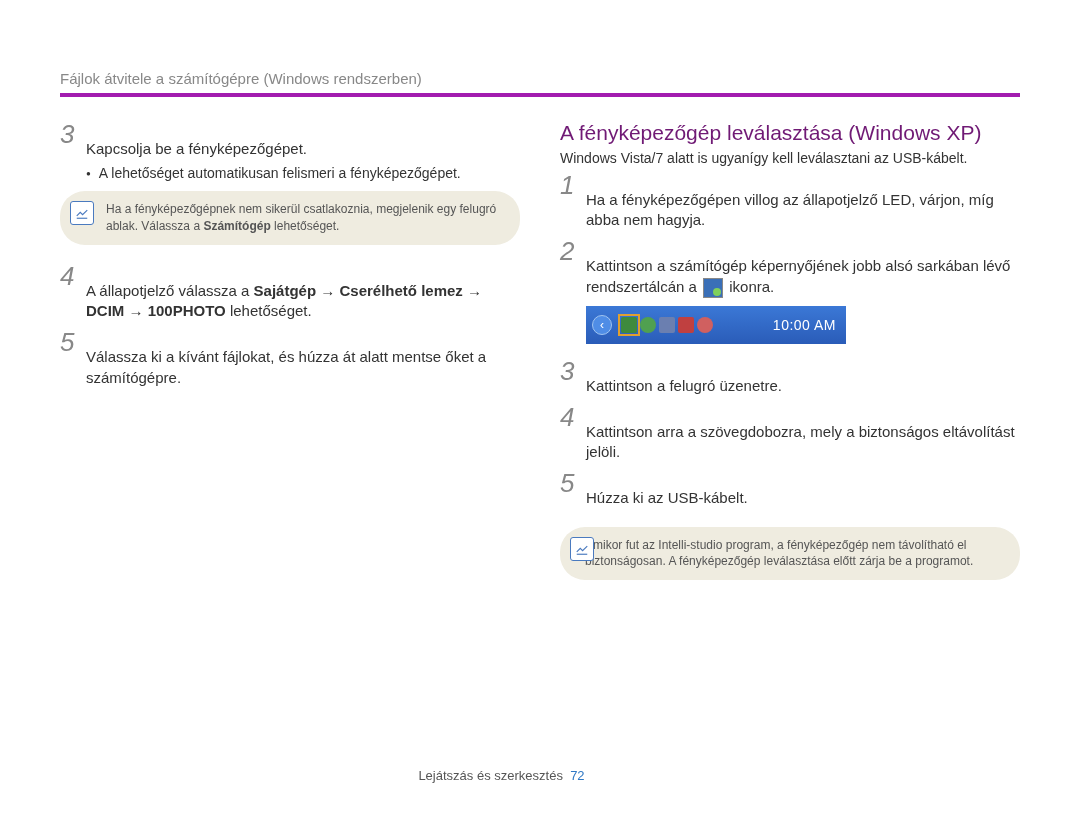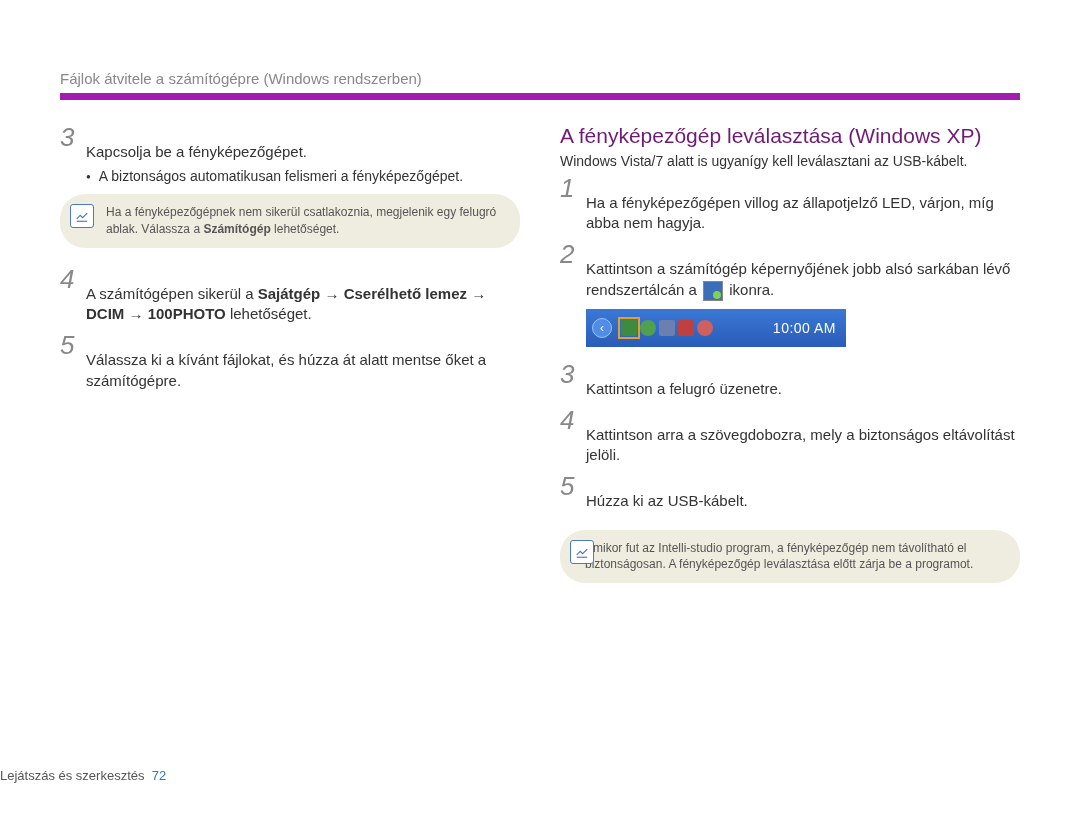--- a/index.html
+++ b/index.html
@@ -12,21 +12,21 @@
     position: relative;
     color: #333;
   }
   .page {
     padding: 70px 60px 0 60px;
     box-sizing: border-box;
   }
   .top-title {
     color: #888;
     font-size: 15px;
-    border-bottom: 7px solid #a21caf;
+    border-bottom: 4px solid #a21caf;
     padding-bottom: 6px;
     margin-bottom: 24px;
   }
   .columns {
     display: flex;
     gap: 40px;
   }
   .col {
     flex: 1;
     min-width: 0;
@@ -171,20 +171,21 @@
     color: #fff;
     font-size: 14px;
     margin-left: auto;
     letter-spacing: 0.5px;
     padding-right: 4px;
   }
   .footer {
     position: absolute;
     bottom: 32px;
     width: 1003px;
+    text-align: center;
     font-size: 13px;
     color: #555;
   }
   .footer-num {
     color: #2f78c4;
   }
   b { font-weight: bold; }
 </style>
 </head>
 <body>
@@ -194,37 +195,37 @@
 
   <div class="columns">
 
     <div class="col">
 
       <div class="step">
         <div class="step-num">3</div>
         <div class="step-text">Kapcsolja be a fényképezőgépet.</div>
       </div>
       <div class="bullet">
-        <span>A biztonságos automatikusan felismeri a fényképezőgépet.</span>
+        <span>A lehetőséget automatikusan felismeri a fényképezőgépet.</span>
       </div>
 
       <div class="note-box">
         <div class="note-icon">
           <svg viewBox="0 0 24 24" fill="none" stroke="#4a7abf" stroke-width="2">
             <path d="M3 17l6-6 4 4 8-8"></path>
               <path d="M3 21h18"></path>
           </svg>
         </div>
         <span>Ha a fényképezőgépnek nem sikerül csatlakoznia, megjelenik egy felugró ablak. Válassza a </span><b>Számítógép</b><span> lehetőséget.</span>
       </div>
 
       <div class="step">
         <div class="step-num">4</div>
         <div class="step-text">
-          <span>A számítógépen sikerül a </span><b>Sajátgép</b><span> → </span><b>Cserélhető lemez</b><span> → </span><b>DCIM</b><span> → </span><b>100PHOTO</b><span> lehetőséget.</span>
+          <span>A állapotjelző válassza a </span><b>Sajátgép</b><span> → </span><b>Cserélhető lemez</b><span> → </span><b>DCIM</b><span> → </span><b>100PHOTO</b><span> lehetőséget.</span>
         </div>
       </div>
 
       <div class="step">
         <div class="step-num">5</div>
         <div class="step-text">Válassza ki a kívánt fájlokat, és húzza át alatt mentse őket a számítógépre.</div>
       </div>
     </div>
 
     <div class="col">

